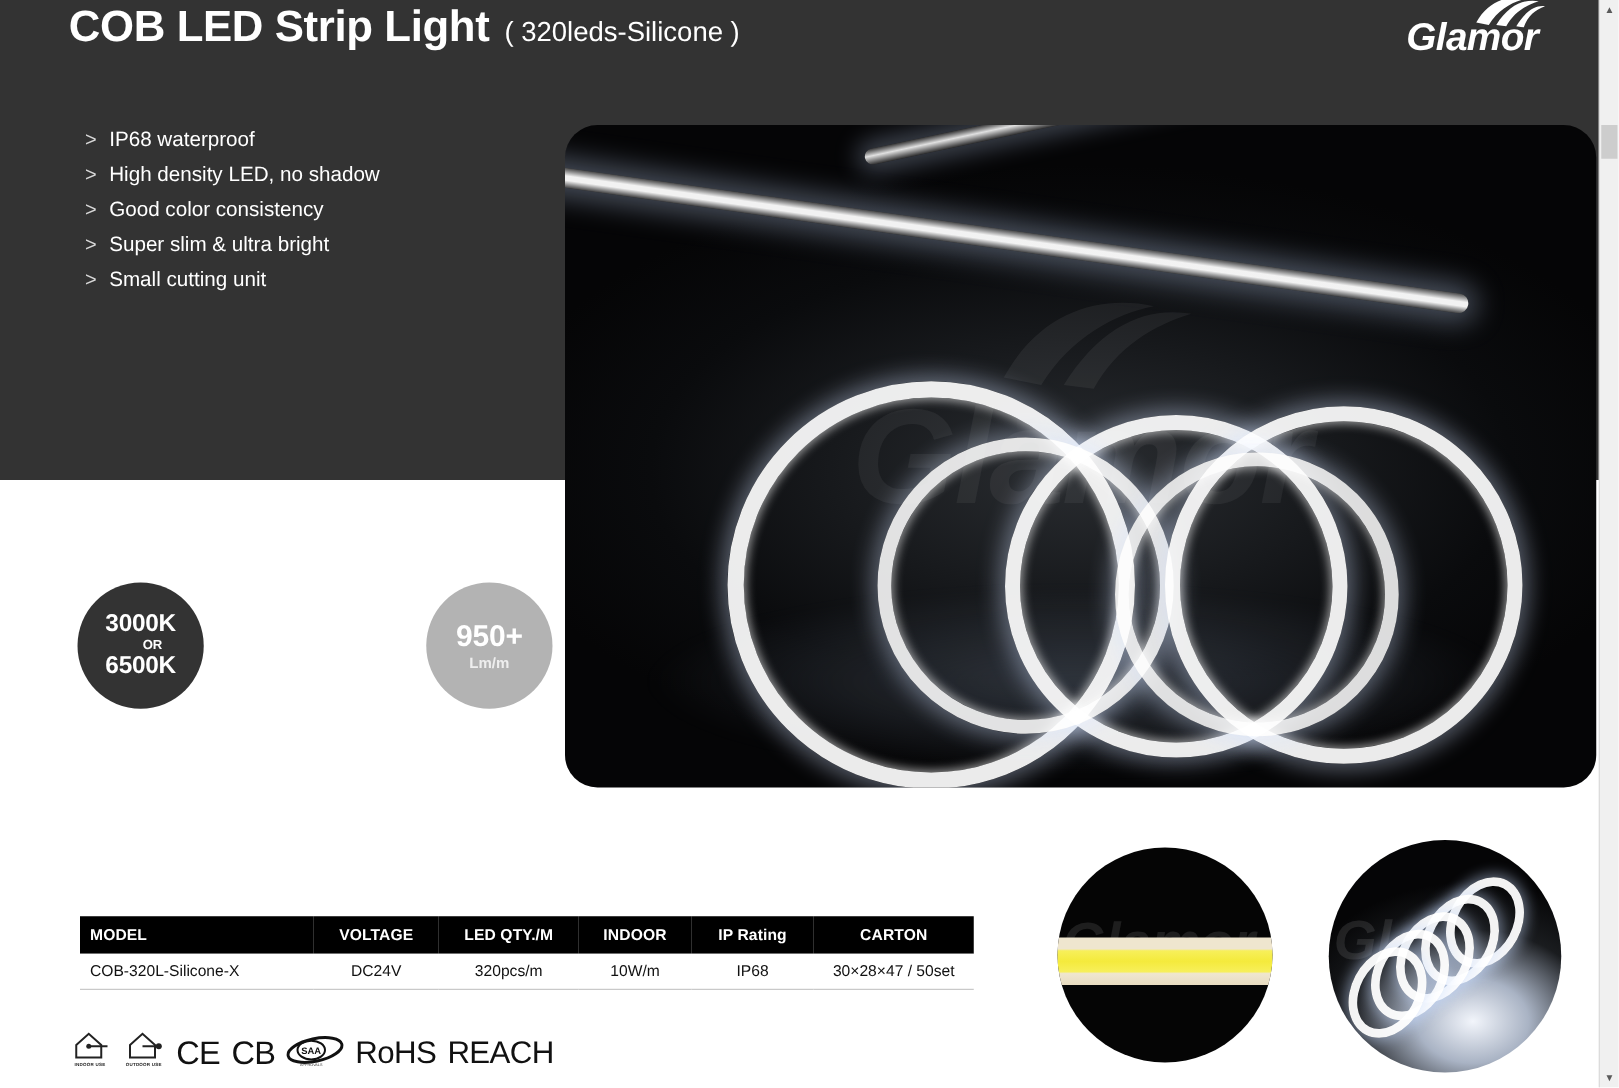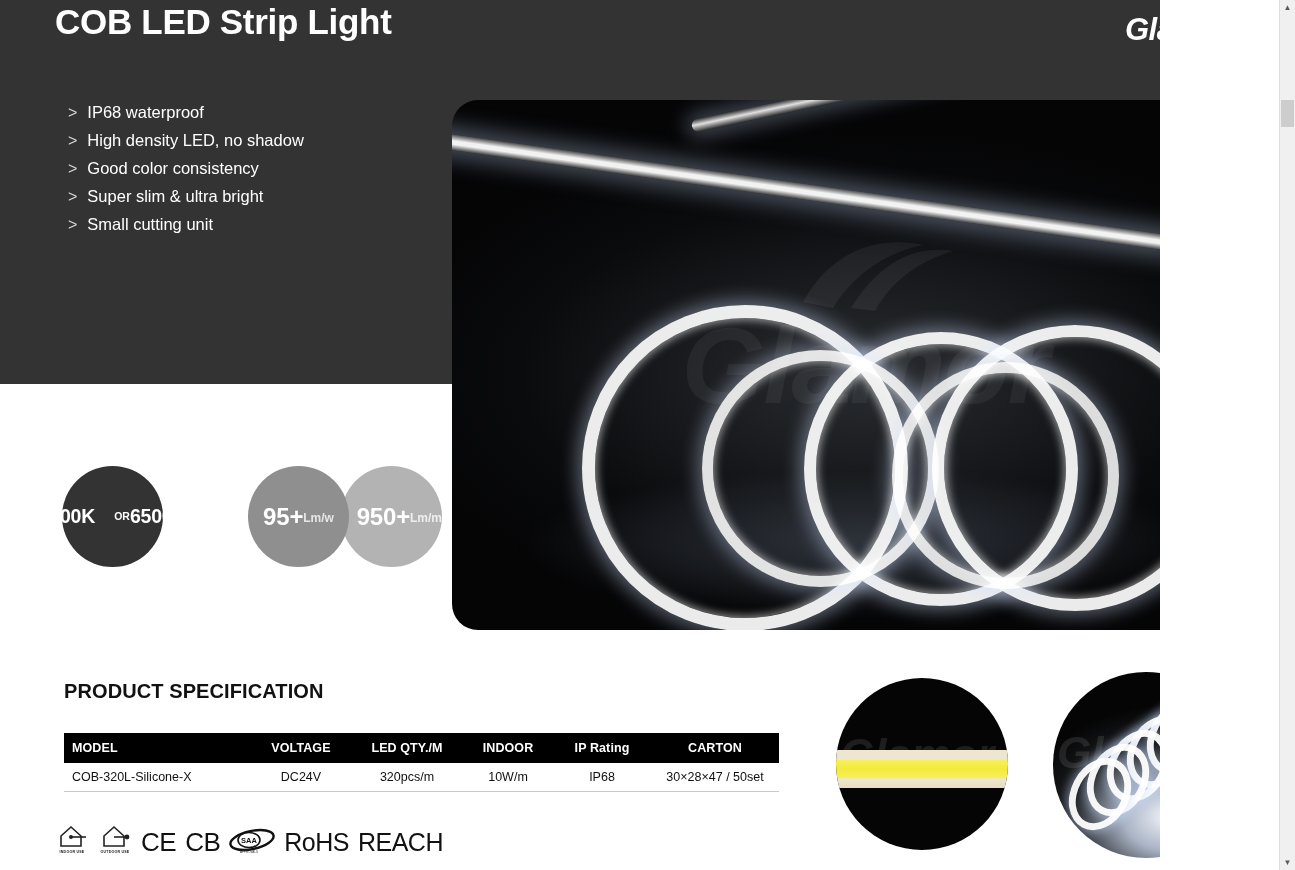--- a/index.html
+++ b/index.html
@@ -12,21 +12,21 @@
     height: 870px;
     overflow: hidden;
     font-family: "Liberation Sans", sans-serif;
     position: relative;
   }
 
   
   .page {
     position: absolute;
     left: 0; top: 0;
-    width: 1160px;
+    width: 1280px;
     height: 870px;
     background: #ffffff;
     overflow: hidden;
   }
 
   
   .header-band {
     position: absolute;
     left: 0; top: 0;
     width: 1280px;
@@ -190,30 +190,30 @@
     height: 104px;
   }
   .badge {
     position: absolute;
     top: 0;
     width: 101px;
     height: 101px;
     border-radius: 50%;
     color: #ffffff;
     display: flex;
-    flex-direction: row;
+    flex-direction: column;
     align-items: center;
     justify-content: center;
     text-align: center;
     line-height: 1.0;
   }
   .badge-1 { left: 0px;   background: #333333; z-index: 4; }
   .badge-2 { left: 93px;  background: #6f6f6f; z-index: 3; }
   .badge-3 { left: 186px; background: #8f8f8f; z-index: 2; }
-  .badge-4 { left: 279px; background: #b3b3b3; z-index: 1; justify-content: flex-end; }
+  .badge-4 { left: 279px; background: #b3b3b3; z-index: 1; }
   .badge-big   { font-size: 19.5px; font-weight: bold; letter-spacing: -0.2px; }
   .badge-huge  { font-size: 24px;   font-weight: bold; letter-spacing: -0.2px; }
   .badge-small { font-size: 10.5px; font-weight: bold; margin: 1.5px 0; padding-left: 19px; }
   .badge-unit  { font-size: 12px;   font-weight: bold; color: rgba(255,255,255,0.78); margin-top: 2px; }
 
   
   .spec-heading {
     position: absolute;
     left: 64px; top: 680px;
     font-size: 20px;
@@ -285,20 +285,21 @@
   }
   .cert-text-lg { font-size: 26px; }
   .cert-saa { width: 46px; height: 30px; }
 
   
   .detail-photo {
     position: absolute;
     border-radius: 50%;
     overflow: hidden;
     background: #050505;
+    margin-left: 10px;
   }
   .detail-1 {
     left: 836px; top: 678px;
     width: 172px; height: 172px;
   }
   .detail-1 .cob-strip {
     position: absolute;
     left: -10px; top: 72px;
     width: 192px; height: 38px;
     background: linear-gradient(180deg,
@@ -359,20 +360,21 @@
 </style>
 </head>
 <body>
 
 <div class="page">
 
   <div class="header-band">
 
     <div class="header-title-row">
       <span class="title-main">COB LED Strip Light</span>
+      <span class="title-sub">( 320leds-Silicone )</span>
     </div>
 
     <div class="brand-logo">
       <svg class="brand-swoosh" viewBox="0 0 60 26">
         <path d="M4 22 C14 4, 30 0, 44 3 C34 5, 22 11, 14 24 Z" fill="#ffffff"></path>
         <path d="M20 24 C30 8, 42 3, 54 5 C44 8, 34 14, 28 25 Z" fill="#ffffff"></path>
         <path d="M36 25 C44 12, 52 8, 59 9 C51 12, 45 17, 42 26 Z" fill="#ffffff"></path>
       </svg>
       <div class="brand-word">Glamor</div>
     </div>
@@ -416,31 +418,26 @@
     <div class="ring ring-e"></div>
     <div class="ring ring-d"></div>
   </div>
 
   <div class="badges">
     <div class="badge badge-1">
       <span class="badge-big">3000K</span>
       <span class="badge-small">OR</span>
       <span class="badge-big">6500K</span>
     </div>
-    <div class="badge badge-3">
-      <span class="badge-huge">95+</span>
-      <span class="badge-unit">Lm/w</span>
-    </div>
     <div class="badge badge-4">
       <span class="badge-huge">950+</span>
       <span class="badge-unit">Lm/m</span>
     </div>
   </div>
 
-  <div class="spec-heading">PRODUCT SPECIFICATION</div>
 
   <table class="spec-table">
     <thead>
       <tr>
         <th class="col-model" style="width:175px">MODEL</th>
         <th style="width:92px">VOLTAGE</th>
         <th style="width:104px">LED QTY./M</th>
         <th style="width:82px">INDOOR</th>
         <th style="width:90px">IP Rating</th>
         <th style="width:120px">CARTON</th>

